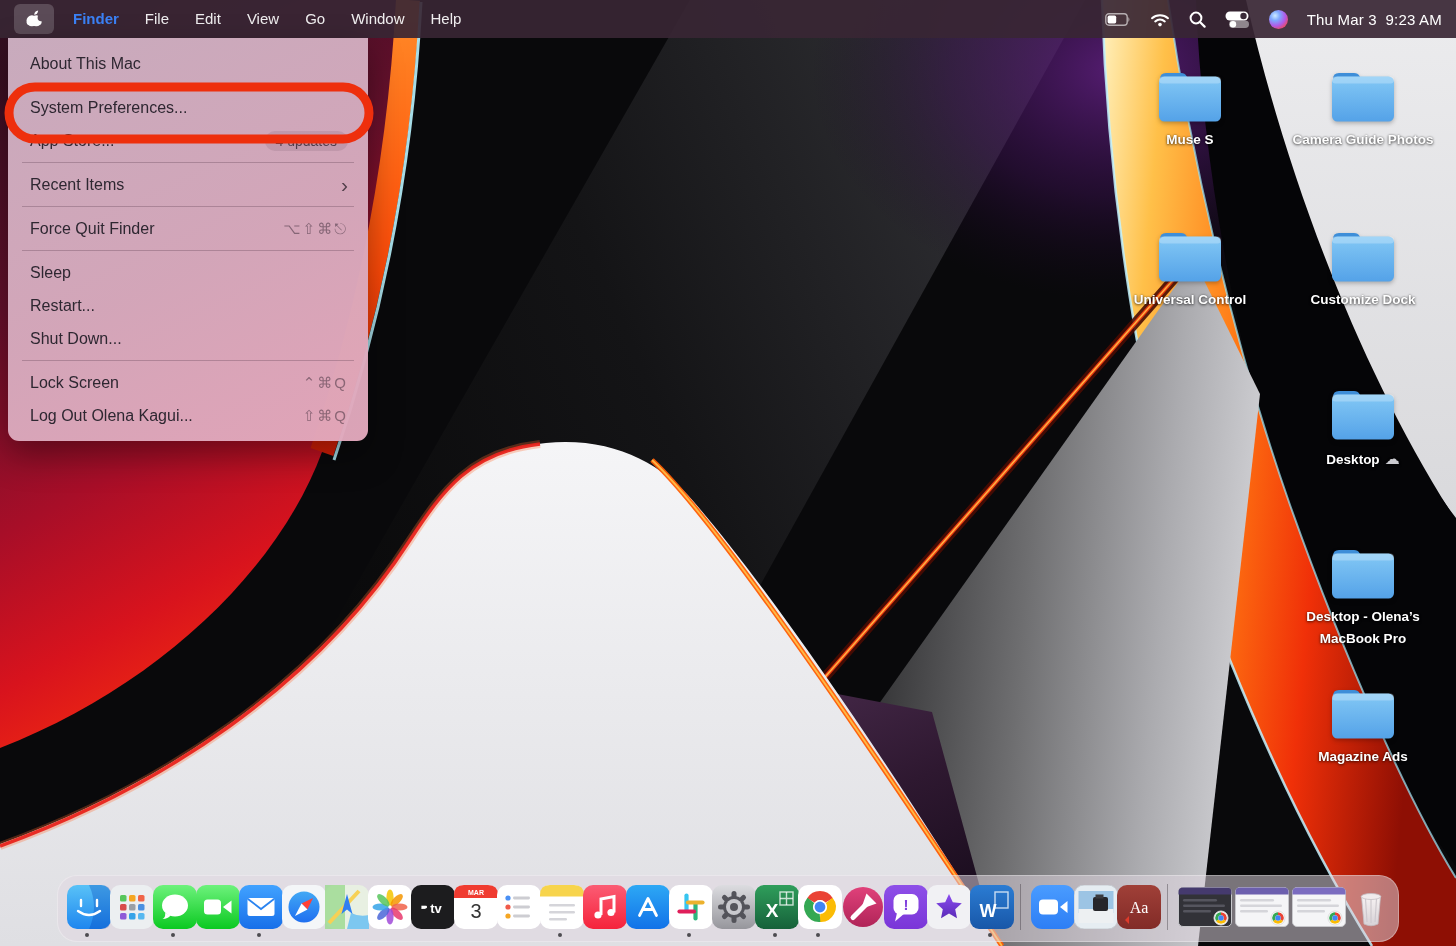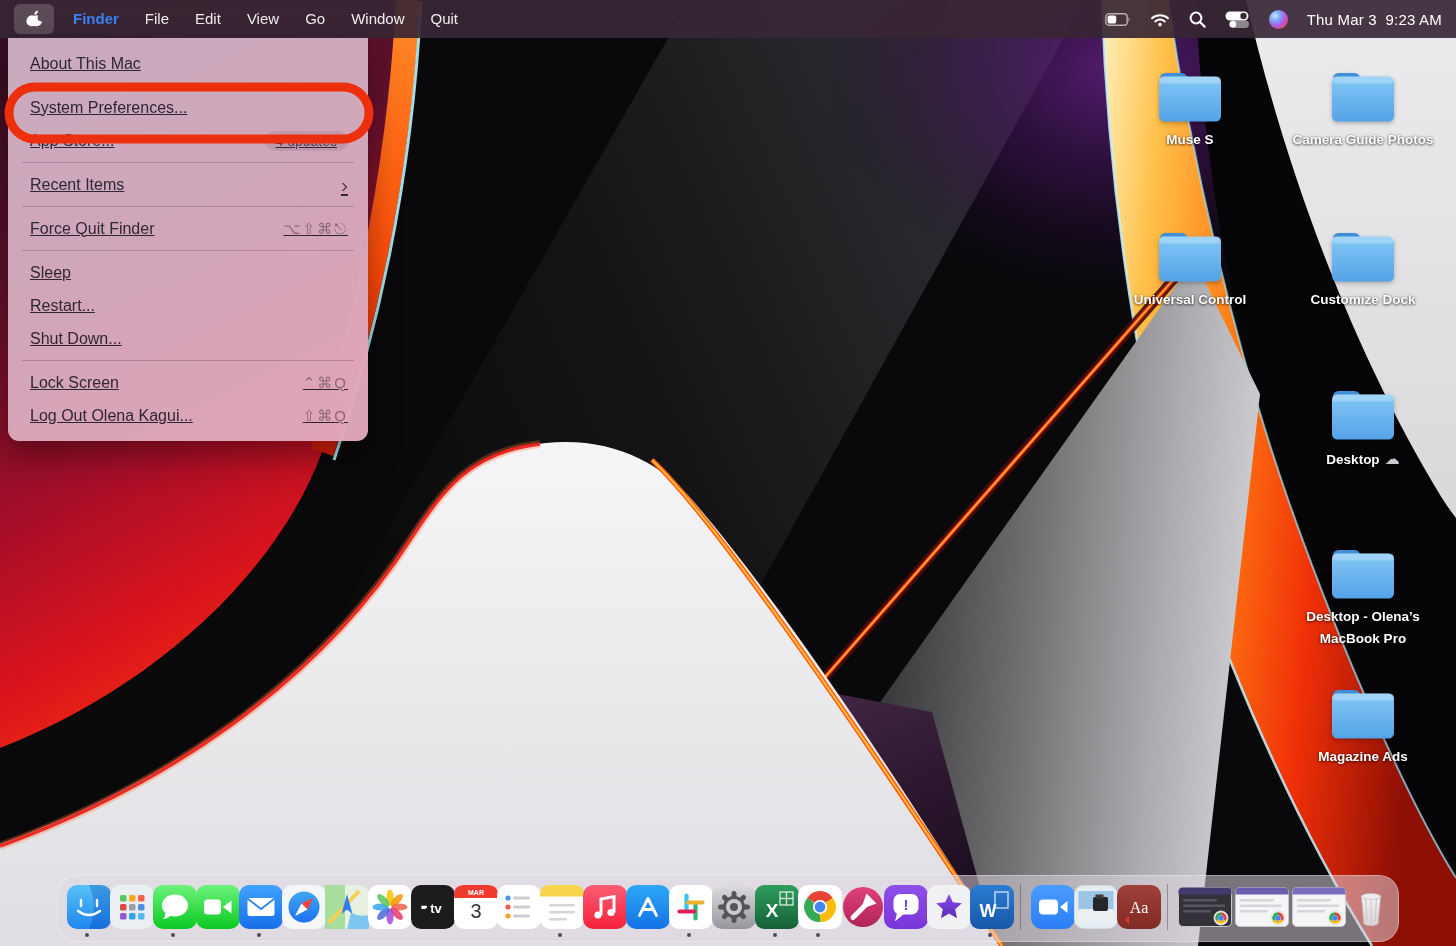--- a/index.html
+++ b/index.html
@@ -24,21 +24,21 @@
   .siri-orb { width:19px; height:19px; border-radius:50%;
     background:radial-gradient(circle at 32% 30%, #cdeaff 0%, #7fa9ff 26%, #b05ae8 55%, #e84a6a 78%, #30c8e8 100%); }
   .clock { font-size:15px; color:#fff; white-space:pre; letter-spacing:.2px; }
 
   
   .dropdown { position:absolute; left:8px; top:38px; width:360px; z-index:6;
     background:linear-gradient(155deg, rgba(205,176,194,0.97) 0%, rgba(214,170,189,0.97) 55%, rgba(226,168,188,0.97) 100%);
     border-radius:0 0 11px 11px; box-shadow:0 14px 34px rgba(0,0,0,0.38);
     padding:9px 0; }
   .menu-row { height:33px; display:flex; align-items:center; padding:0 20px 0 22px;
-    font-size:16px; color:#2e2731;text-decoration:underline; }
+    font-size:16px; color:#2e2731; }
   .menu-row .lbl { flex:1 1 auto; }
   .menu-row .shortcut { color:rgba(62,44,58,0.52); font-size:15px; letter-spacing:2px; }
   .menu-row .chevron { color:rgba(50,38,48,0.8); font-size:21px; line-height:1; }
   .menu-row .badge { background:rgba(104,74,94,0.16); color:#4e3d4a; font-size:14px;
     border-radius:11px; padding:2px 11px; }
   .menu-sep { height:1px; background:rgba(92,62,80,0.32); margin:5px 14px; }
 
   .annotation { position:absolute; left:0; top:82px; z-index:7; pointer-events:none; }
 
   
@@ -165,21 +165,21 @@
           <path d="M10.6,6.2 Q11.2,2.4 15.2,1.6 Q15,5.4 11.2,6.6 Z" fill="#fff"></path>
         </svg>
       </span>
       <nav style="display:flex;height:100%;">
           <span class="mb-app active">Finder</span>
           <span class="mb-app">File</span>
           <span class="mb-app">Edit</span>
           <span class="mb-app">View</span>
           <span class="mb-app">Go</span>
           <span class="mb-app">Window</span>
-          <span class="mb-app">Quit</span>
+          <span class="mb-app">Help</span>
         </nav>
     </div>
     <div class="mb-right">
       <svg width="26" height="13" viewBox="0 0 26 13">
         <rect x="0.8" y="0.8" width="21.4" height="11.4" rx="3.2" stroke="rgba(255,255,255,0.6)" fill="none" stroke-width="1.4"></rect>
         <rect x="2.6" y="2.6" width="8.6" height="7.8" rx="1.6" fill="#fff"></rect>
         <path d="M23.4,4 Q25.4,6.5 23.4,9 Z" fill="rgba(255,255,255,0.6)"></path>
       </svg>
       <svg width="20" height="15" viewBox="0 0 20 15">
         <g stroke="#fff" fill="none" stroke-width="2" stroke-linecap="round">

